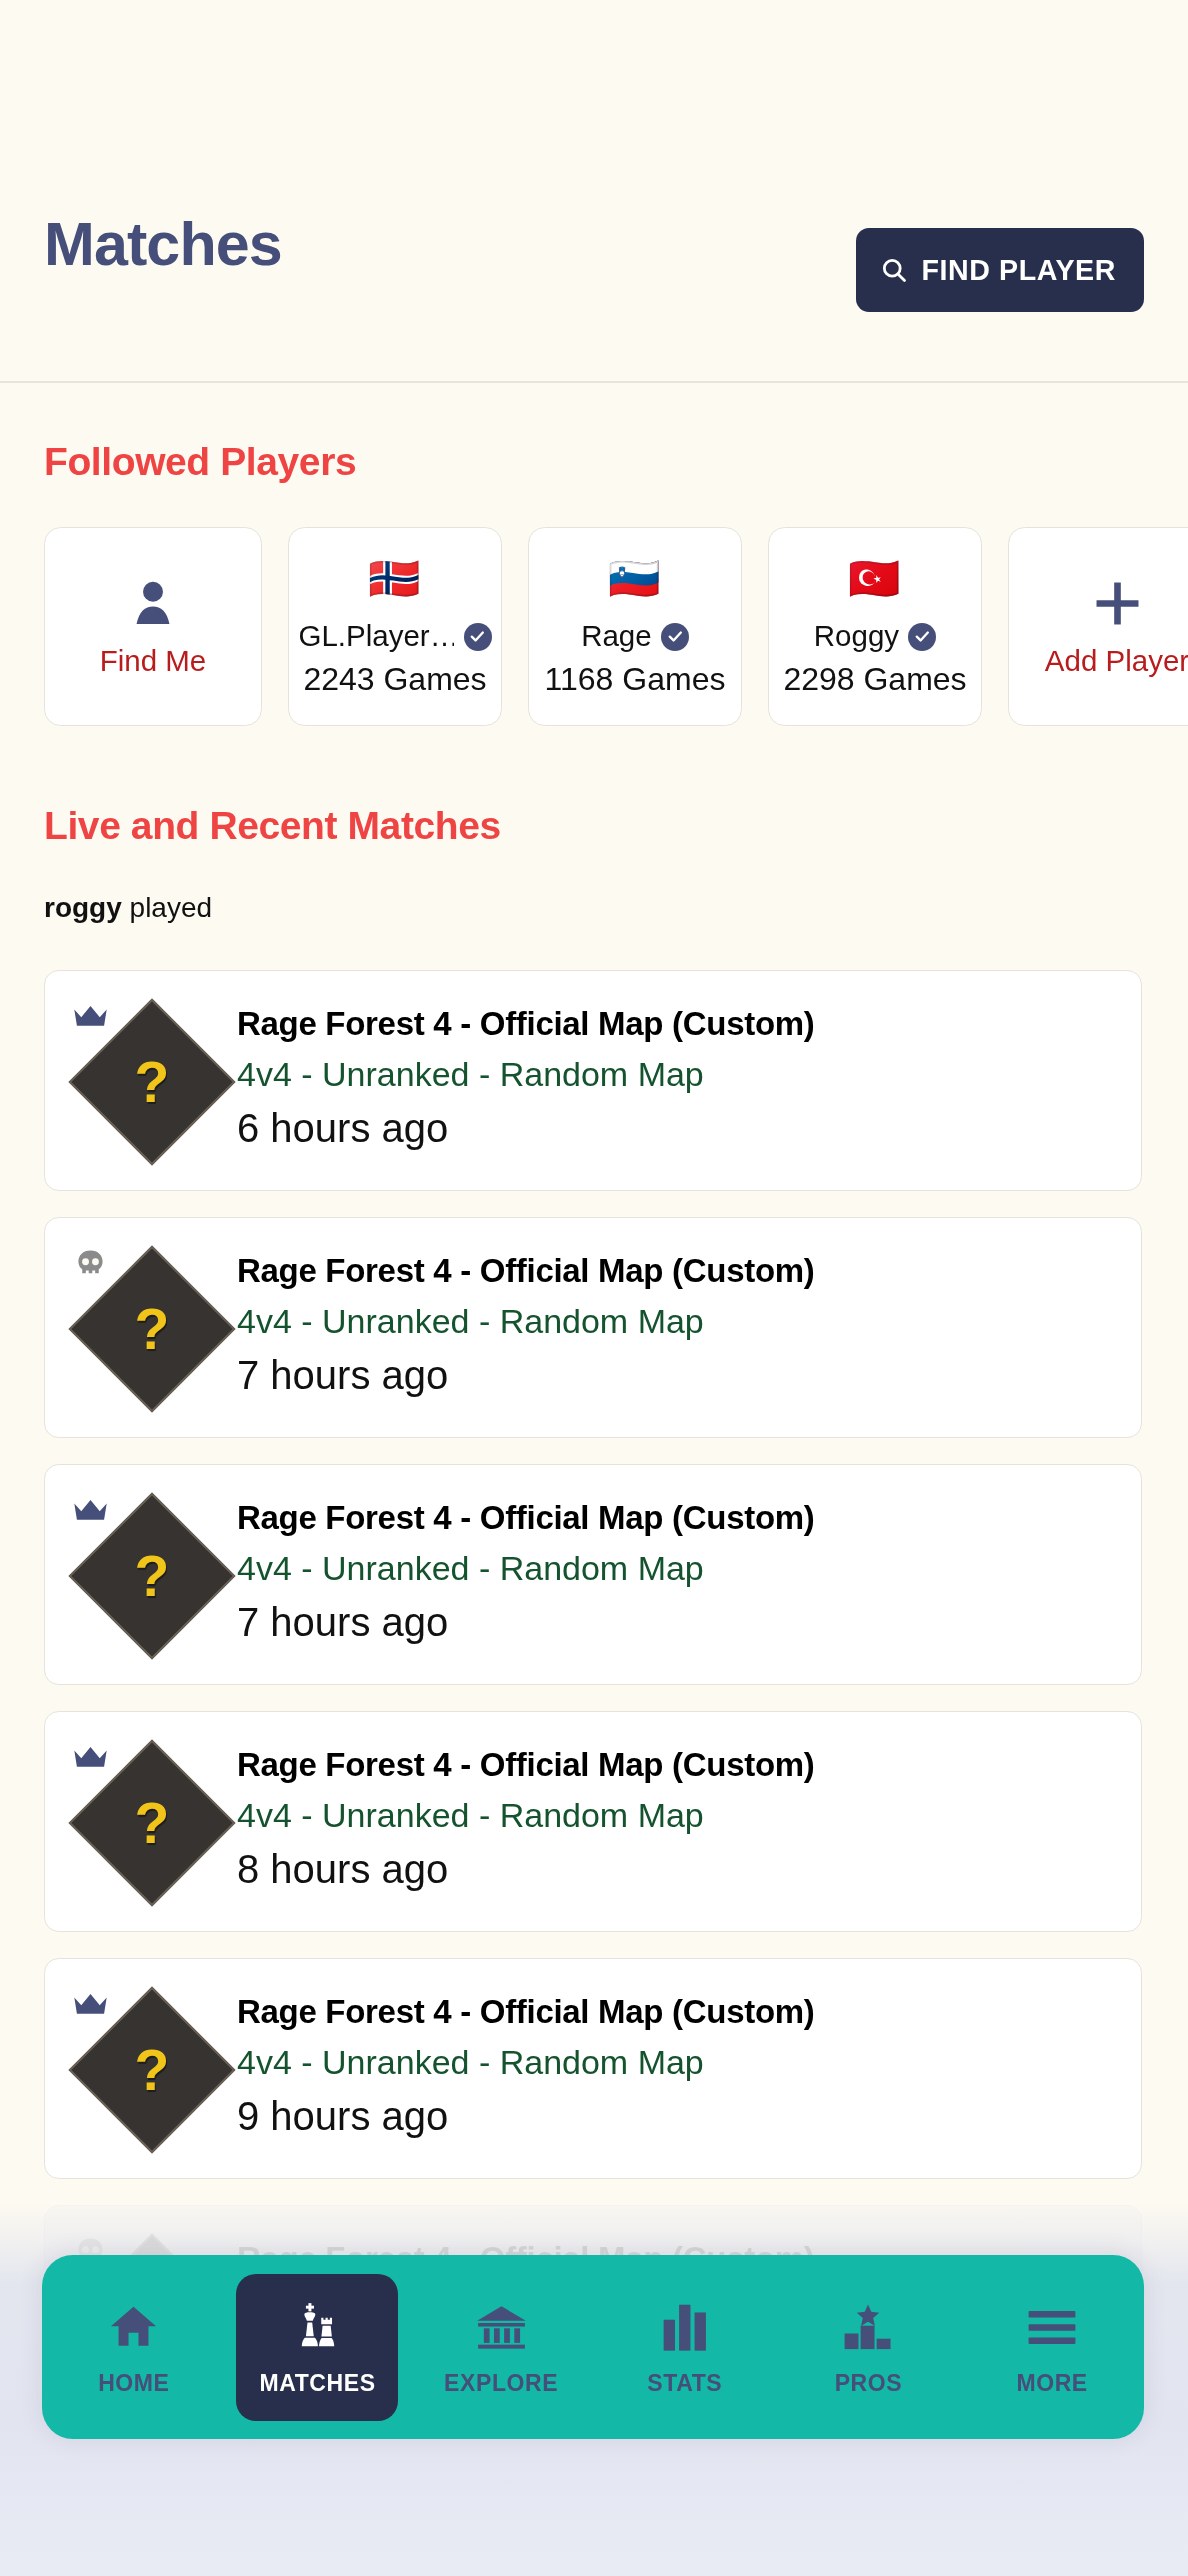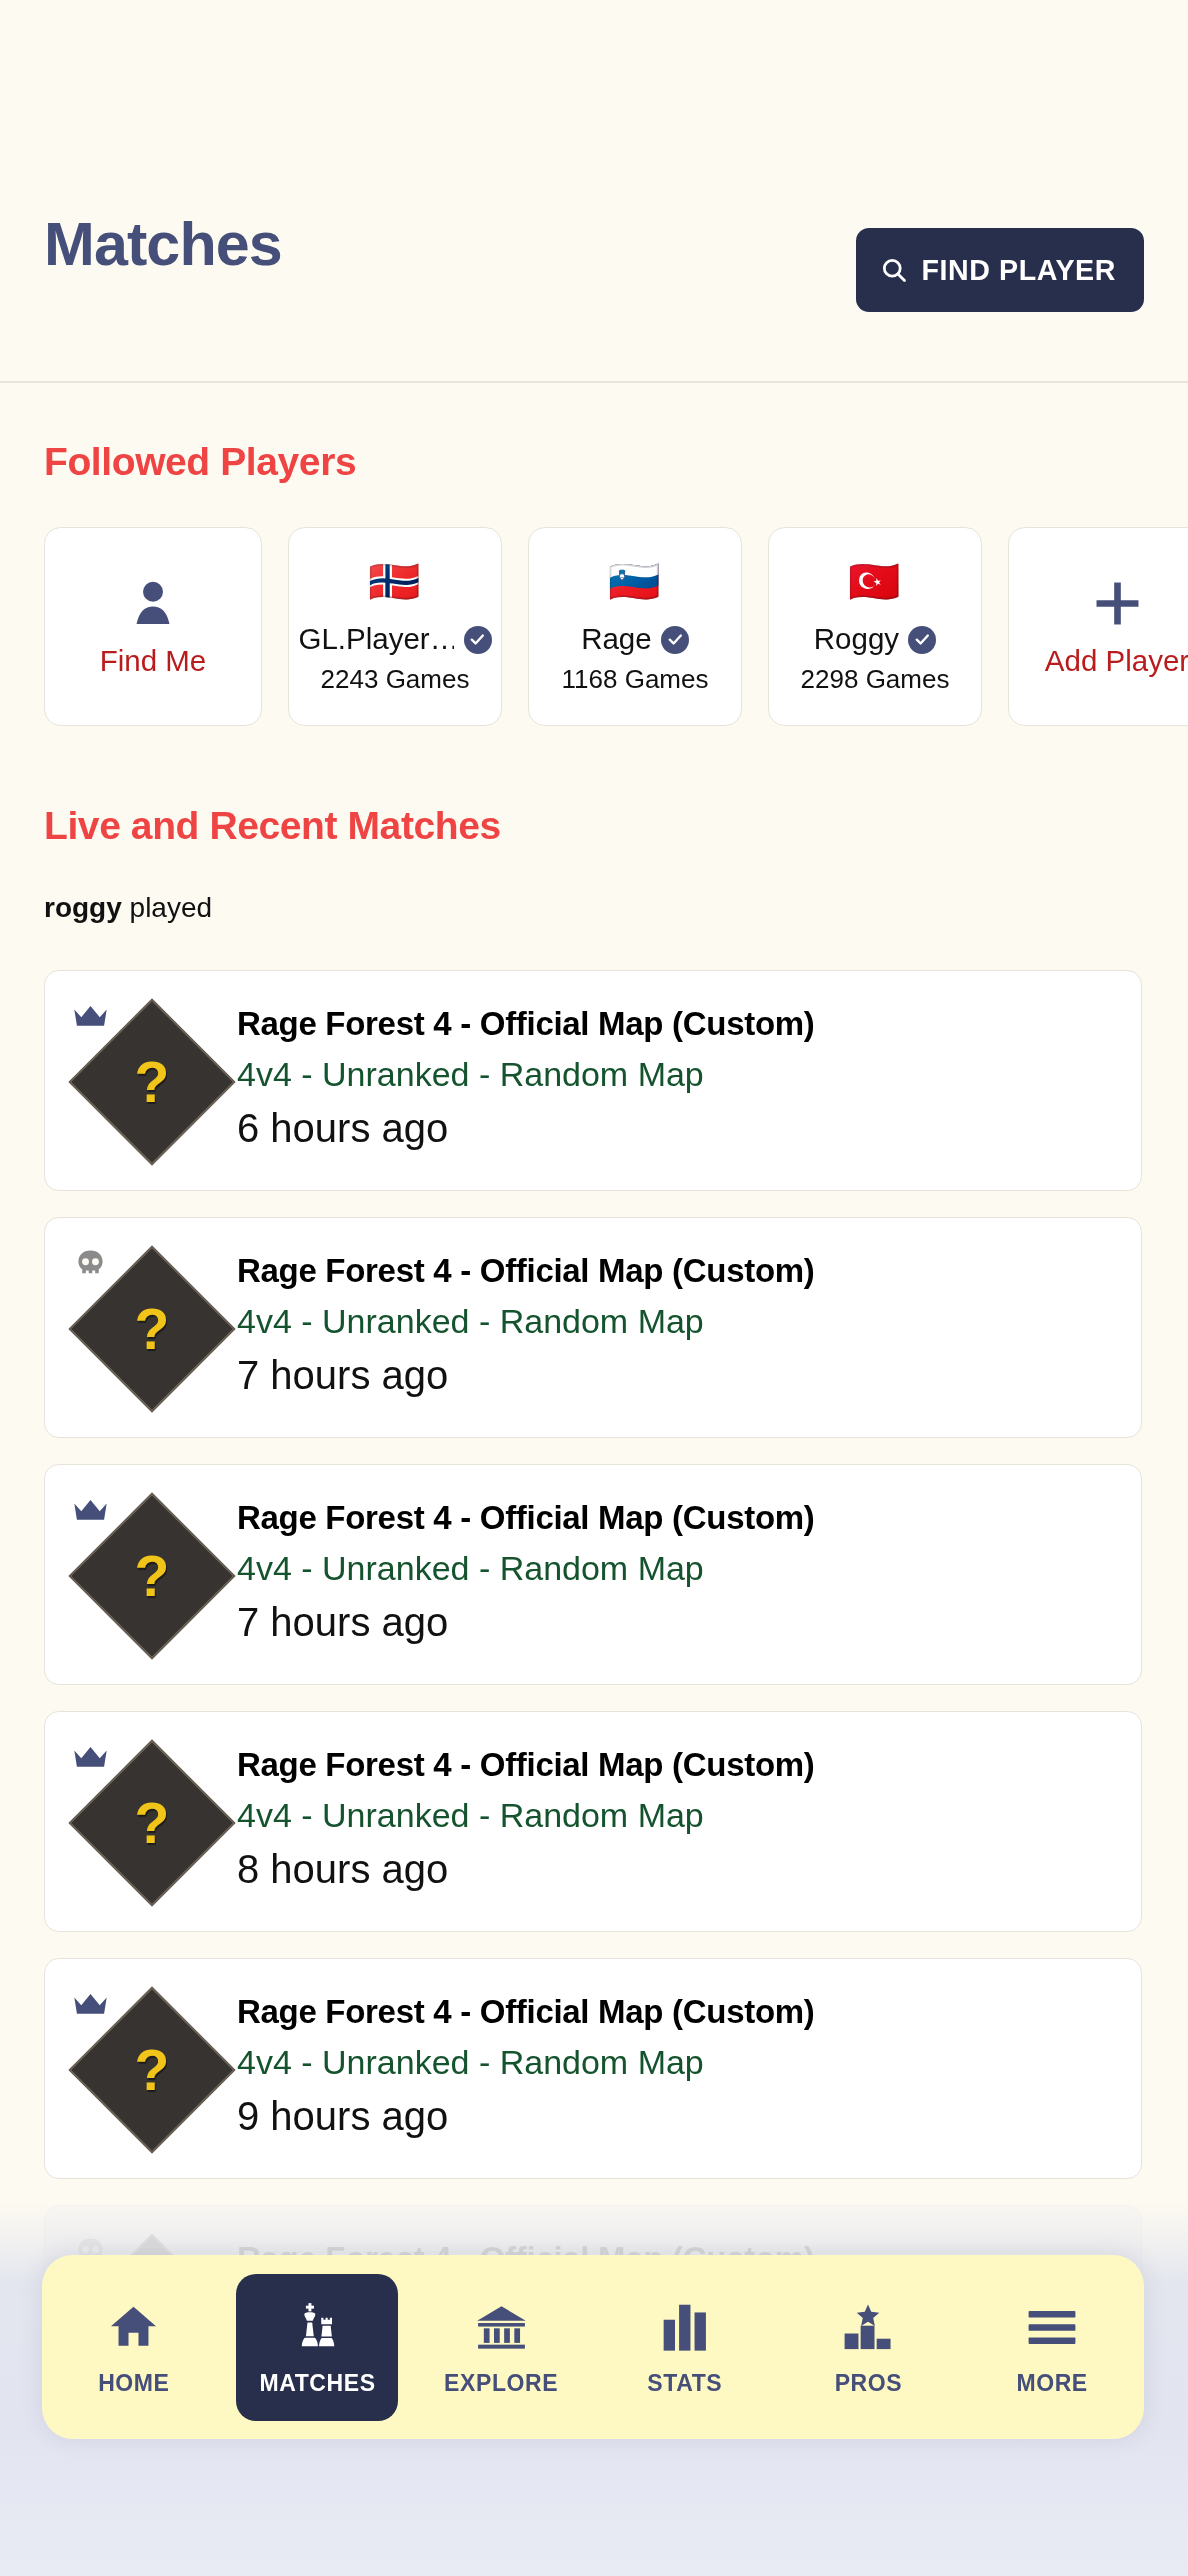--- a/index.html
+++ b/index.html
@@ -126,21 +126,21 @@
   .verified-badge {
     flex: 0 0 auto;
     width: 28px; height: 28px;
     border-radius: 50%;
     background: #454f79;
     display: flex; align-items: center; justify-content: center;
   }
   .verified-badge svg { display:block; }
   .pc-games {
     margin-top: 10px;
-    font-size: 26px;
+    font-size: 32px;
     color: #111111;
     line-height: 1;
   }
   .pc-person-icon { margin-bottom: 13px; }
   .pc-plus-icon  { margin-bottom: 13px; }
   .pc-label {
     font-size: 29.5px;
     color: #b91c1c;
     white-space: nowrap;
     line-height: 1;
@@ -248,21 +248,21 @@
     z-index: 5;
   }
 
   
   .bottom-nav {
     position: absolute;
     left: 42px;
     top: 2255px;
     width: 1102px;
     height: 184px;
-    background: #fef9c3;
+    background: #14b8a6;
     border-radius: 31px;
     box-shadow: 0 -1.8px 24px rgba(40,47,76,0.10);
     display: flex;
     align-items: center;
     justify-content: space-around;
     z-index: 10;
   }
   .nav-item {
     width: 162px;
     height: 147px;

